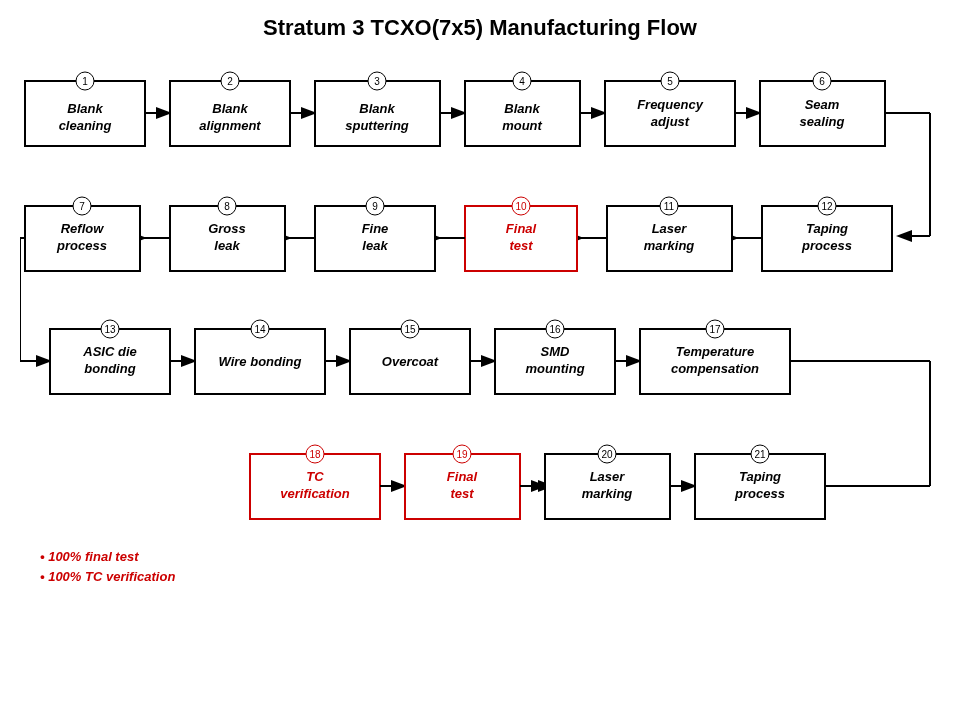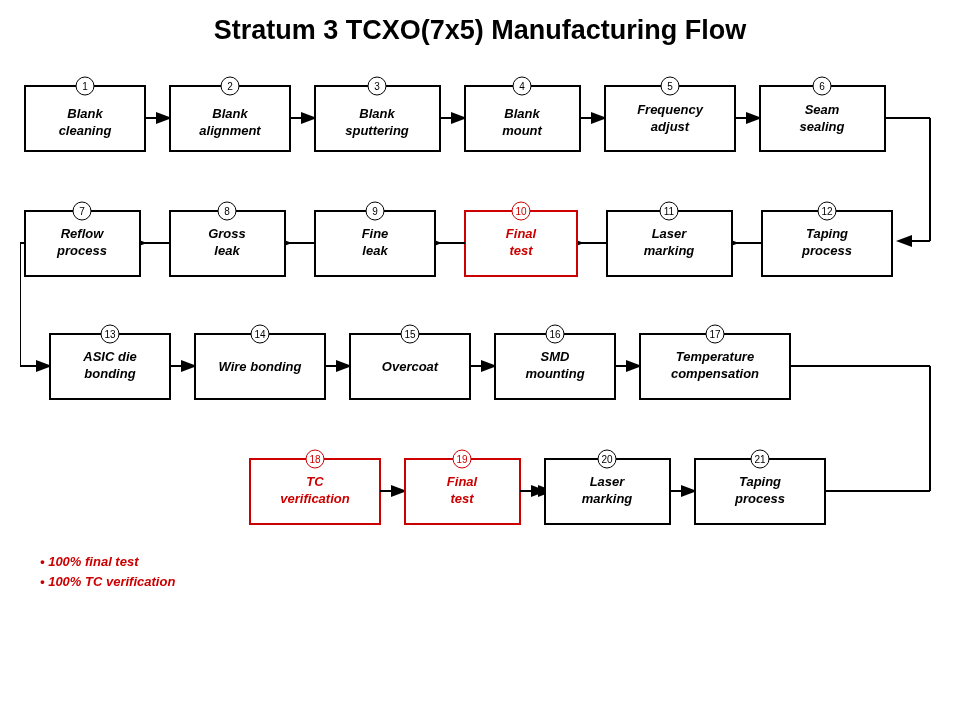--- a/index.html
+++ b/index.html
@@ -12,21 +12,21 @@
       position: relative;
     }
     .page {
       width: 960px;
       height: 720px;
       padding: 10px 20px;
       position: relative;
     }
     .title {
       text-align: center;
-      font-size: 27px;
+      font-size: 22px;
       font-weight: bold;
       margin-bottom: 10px;
       padding-top: 5px;
     }
   </style>
 </head>
 <body>
 
 <div class="page">
   <div class="title">Stratum 3 TCXO(7x5) Manufacturing Flow</div>

